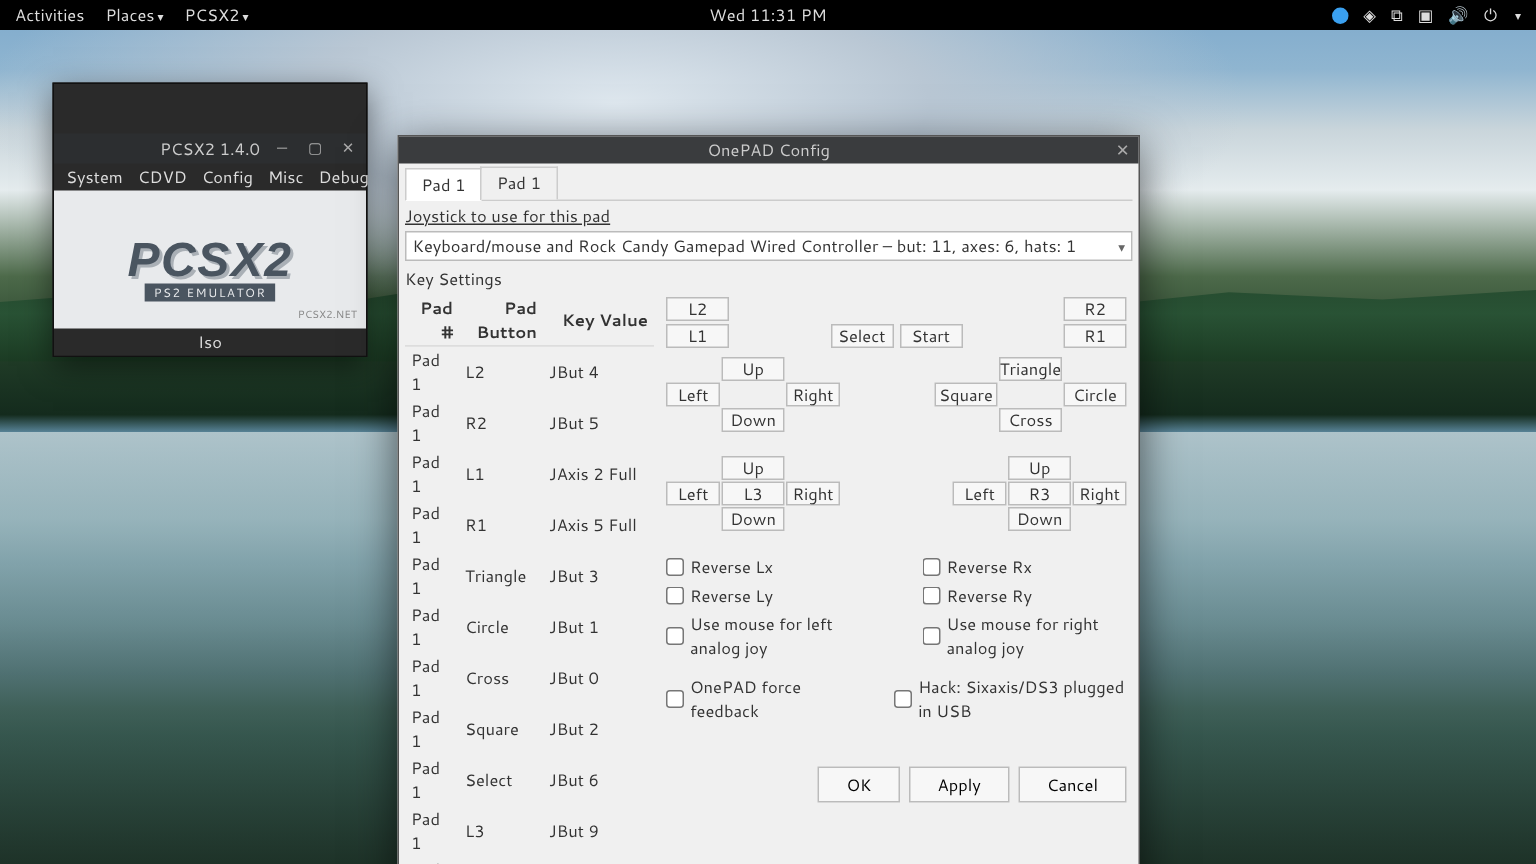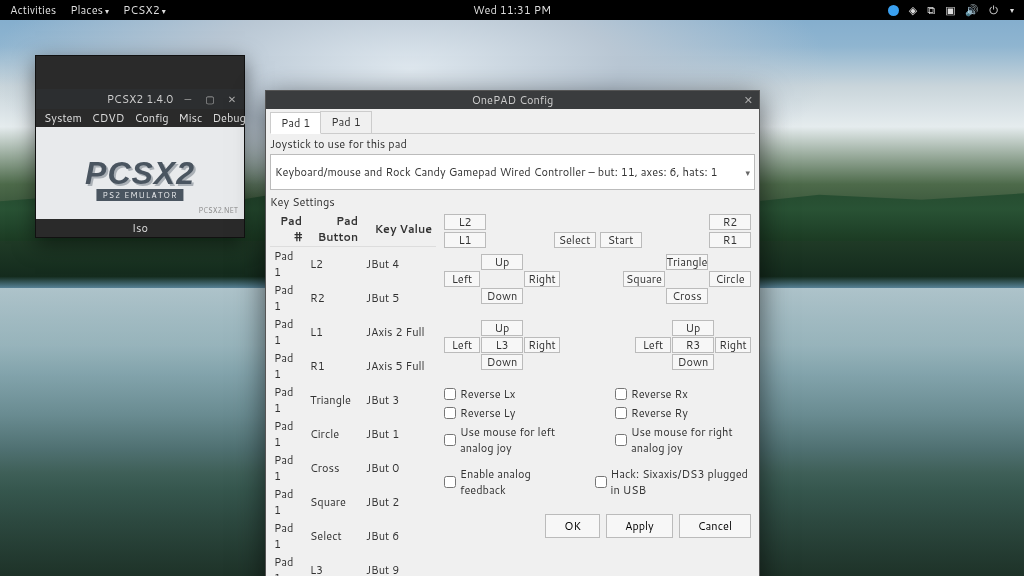--- a/index.html
+++ b/index.html
@@ -46,22 +46,22 @@
   
   .win-onepad { position:absolute; left:265px; top:90px; width:495px; background:#f0f0f0; border:1px solid #555; box-shadow:0 8px 28px rgba(0,0,0,0.6); z-index:20; color:#333;}
   .onepad-title { height:18px; background:#3a3c3e; color:#ccc; display:flex; align-items:center; justify-content:center; font-size:11px; position:relative;}
   .onepad-title .close { position:absolute; right:6px; color:#aaa; font-size:11px;}
   .onepad-body { padding:2px 4px 4px 4px; font-size:11px; }
 
   .tabs { display:flex; border-bottom:1px solid #ccc; margin-bottom:2px;}
   .tab { padding:2px 10px; border:1px solid #ccc; border-bottom:none; background:#f0f0f0; margin-right:-1px; font-size:11px;}
   .tab.active { background:#fff; border-bottom:1px solid #fff; position:relative; top:1px;}
 
-  .joyselect-label { font-size:11px; margin:2px 0;}
-  .joyselect { width:100%; height:36px; border:1px solid #bbb; background:#fff; font-size:11px; padding:0 4px; display:flex; align-items:center; justify-content:space-between;}
+  .joyselect-label { font-size:11px; margin:2px 0;text-decoration:underline;}
+  .joyselect { width:100%; height:20px; border:1px solid #bbb; background:#fff; font-size:11px; padding:0 4px; display:flex; align-items:center; justify-content:space-between;}
   .joyselect::after{content:"▾"; color:#666; font-size:9px;}
 
   .keysettings-label { font-size:11px; margin-top:4px;}
   .main-cols { display:flex; gap:4px; margin-top:2px;}
   .keytable-wrap { width:166px; }
   .keytable { width:100%; border-collapse:collapse; font-size:11px;}
   .keytable th { text-align:right; font-weight:bold; padding:1px 4px; border-bottom:1px solid #ddd; background:#f0f0f0;}
   .keytable td { padding:1px 4px; }
   .keytable td:nth-child(1){width:36px;}
   .keytable td:nth-child(2){width:56px;}
@@ -81,21 +81,21 @@
   .dpad-grid .smbtn{width:auto;}
   .face-grid { display:grid; grid-template-columns:42px 42px 42px; grid-template-rows:16px 16px 16px; gap:1px;}
   .face-grid .smbtn{width:auto;}
   .stick-row { display:flex; justify-content:space-between; margin-top:16px;}
   .stick-grid { display:grid; grid-template-columns:36px 42px 36px; grid-template-rows:16px 16px 16px; gap:1px;}
   .stick-grid .smbtn{width:auto;}
 
   .checks-row { display:flex; gap:40px; margin-top:16px;}
   .checks-col { display:flex; flex-direction:column; gap:3px;}
 
-  .footer { display:flex; justify-content:flex-end; gap:6px; margin-top:12px; padding-top:4px;}
+  .footer { display:flex; justify-content:flex-end; gap:6px; margin-top:25px; padding-top:4px;}
   .footer .btn { padding:3px 18px;}
 </style>
 </head>
 <body>
 
 <div class="wallpaper"></div>
 
 <div class="topbar">
   <div class="left">
     <span>Activities</span>
@@ -320,21 +320,21 @@
                 <input type="checkbox" style="">
                 <span>Use mouse for right analog joy</span>
               </label>
           </div>
         </div>
 
         <div class="checks-row" style="margin-top:10px;">
           <div class="checks-col">
             <label class="chk">
                 <input type="checkbox" style="">
-                <span>Enable analog feedback</span>
+                <span>OnePAD force feedback</span>
               </label>
           </div>
           <div class="checks-col">
             <label class="chk">
                 <input type="checkbox" style="">
                 <span>Hack: Sixaxis/DS3 plugged in USB</span>
               </label>
           </div>
         </div>
 

